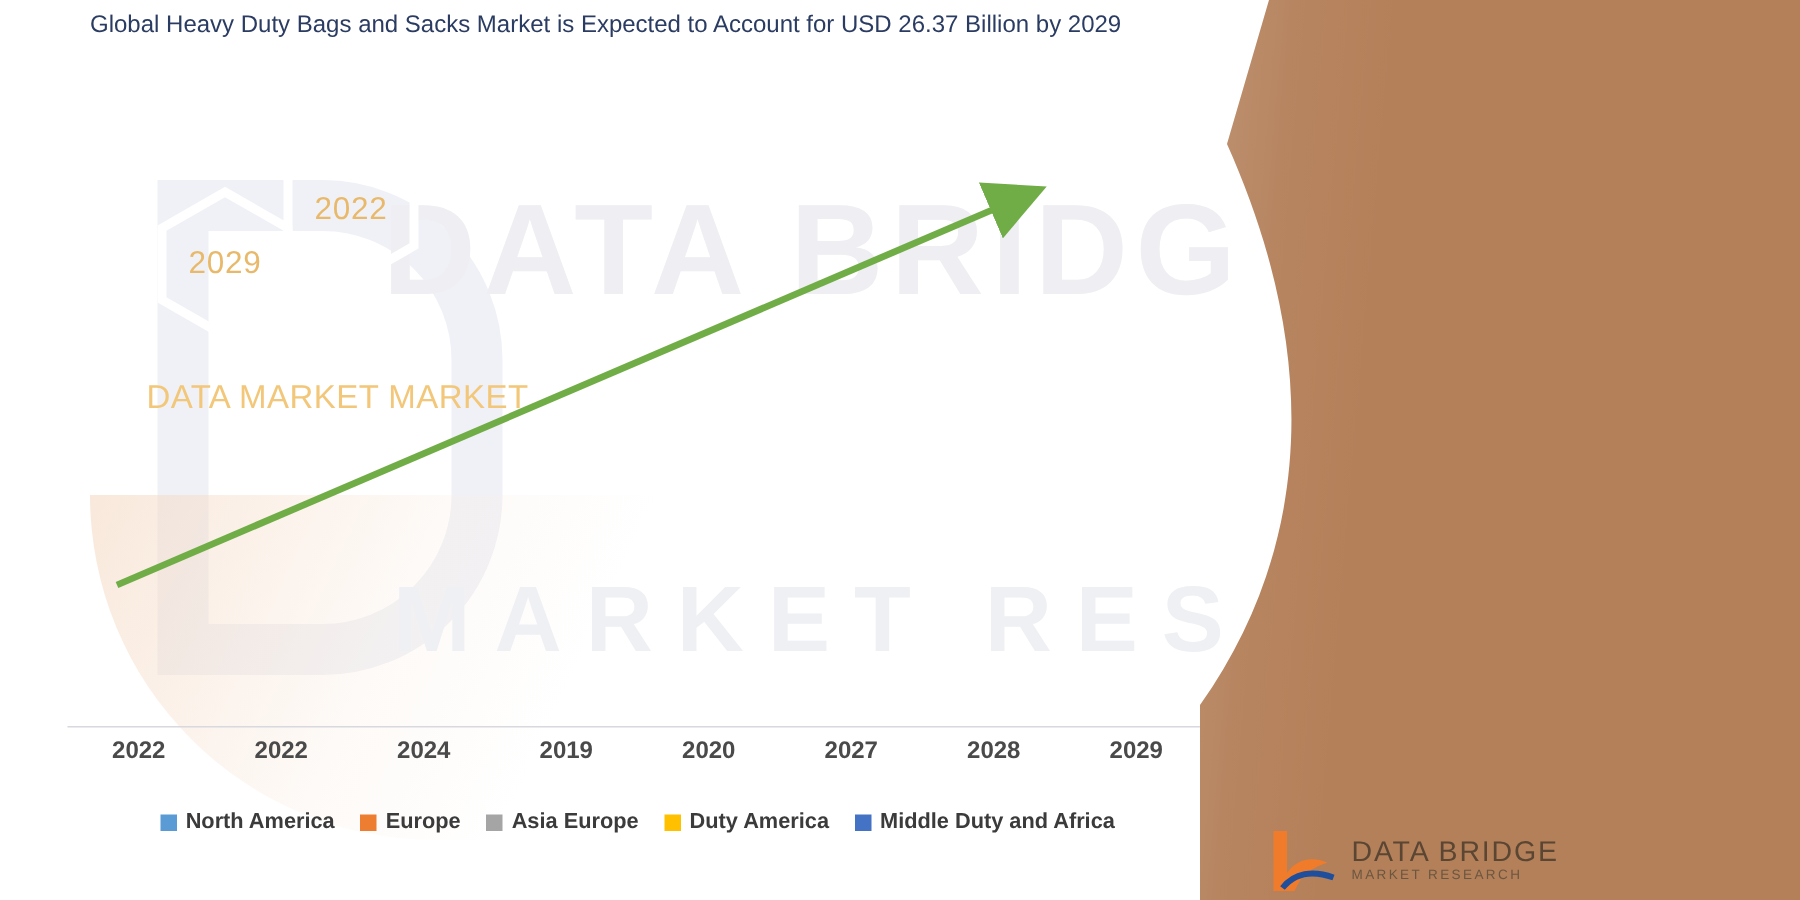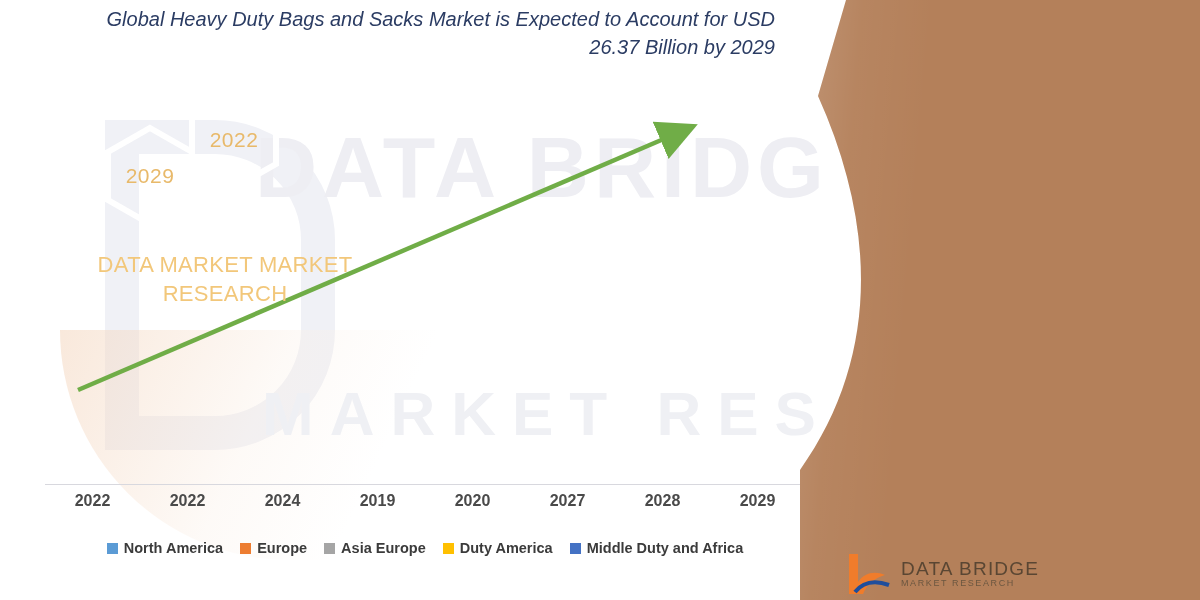--- a/index.html
+++ b/index.html
@@ -54,25 +54,24 @@
     width: 420px; height: 230px;
     background: linear-gradient(115deg, rgba(244,214,190,0.55) 0%, rgba(250,238,228,0.30) 45%, rgba(255,255,255,0) 72%);
     border-radius: 0 0 0 260px;
   }
 
   
   .chart-title {
     position: absolute;
     left: 60px; top: 6px;
     width: 715px;
-    text-align: right;
-    font-size: 20px;
+    text-align: left;
+    font-size: 16px;
     line-height: 1.38;
     color: #2b3c63;
-    font-style: italic;
   }
 
   
   .plot {
     position: absolute;
     left: 45px; top: 110px;
     width: 760px; height: 375px;
   }
   .axis-line {
     position: absolute;
@@ -361,21 +360,20 @@
     <svg width="270" height="135" viewBox="0 0 270 135">
       <polygon points="146,4 188,28 188,76 146,100 104,76 104,28" fill="none" stroke="#ffffff" stroke-width="6"></polygon>
       <polygon points="62,40 104,64 104,112 62,136 20,112 20,64" fill="none" stroke="#ffffff" stroke-width="6"></polygon>
     </svg>
     <div class="hex-label" style="left:117px; top:40px; width:58px; text-align:center;">2022</div>
     <div class="hex-label" style="left:33px; top:76px; width:58px; text-align:center;">2029</div>
   </div>
 
   <div class="brand">
     <div>DATA MARKET MARKET</div>
-    <div>RESEARCH</div>
   </div>
 
   <div class="logo-wrap">
     <div class="logo-mark">
       <svg width="46" height="44" viewBox="0 0 46 44">
         <path d="M4,2 L13,2 L13,30 C20,20 30,19 40,23 C30,26 22,32 18,42 L4,42 Z" fill="#F07C2B"></path>
         <path d="M10,40 C18,30 30,28 44,33" stroke="#1F4E9C" stroke-width="4" fill="none"></path>
       </svg>
     </div>
     <div class="logo-text">

